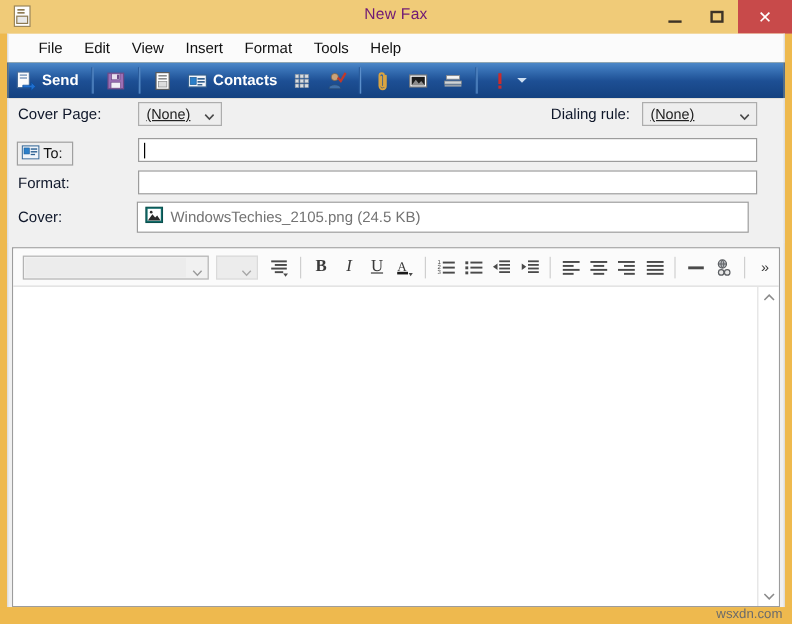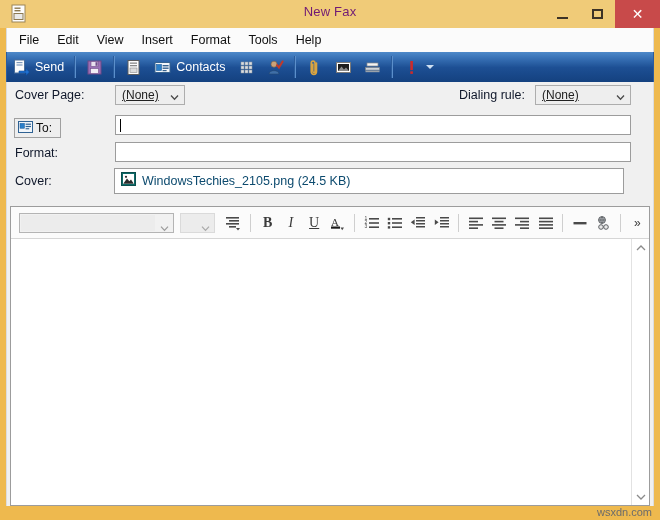--- a/index.html
+++ b/index.html
@@ -30,32 +30,33 @@
     width:35px;height:28px;display:flex;align-items:center;justify-content:center;
     color:#4a3c27;font-size:12px;
   }
   .cap-btn.close{background:#c84a4a;color:#ffffff;width:45px;font-size:14px;}
   .min-glyph{display:block;width:11px;height:2px;background:#3d3326;margin-top:7px;}
   .max-glyph{display:block;width:11px;height:10px;border:2px solid #3d3326;box-sizing:border-box;}
   
   .menubar{
     position:absolute;left:6px;top:28px;width:648px;height:24px;
     background:#fbfbfb;border-left:1px solid #dcdcdc;border-right:1px solid #dcdcdc;
-    display:flex;align-items:center;padding-left:3px;box-sizing:border-box;
+    display:flex;align-items:center;padding-left:16px;box-sizing:border-box;
   }
   .menu-item{
     font-size:12.5px;color:#111;padding:2px 9px;cursor:default;
   }
   
   .toolbar{
     position:absolute;left:6px;top:52px;width:648px;height:30px;
     background:linear-gradient(to bottom,#4e89c9 0%,#3a74b8 18%,#1d4f94 52%,#14417f 100%);
     display:flex;align-items:center;
     border-left:1px solid #2c5c9e;border-right:1px solid #2c5c9e;
     box-sizing:border-box;
+    font-weight:bold;
   }
   .tb-sep{width:1px;height:22px;background:#2a5c9c;border-right:1px solid #5b8fcb;margin:0 4px;}
   .tb-btn{
     display:flex;align-items:center;height:24px;padding:0 5px;margin:0 1px;
     color:#ffffff;font-size:12px;white-space:nowrap;
   }
   .tb-label{margin-left:5px;color:#ffffff;font-size:12.5px;}
   .tb-ico{width:17px;height:17px;position:relative;display:inline-block;}
   .caret-dn{
     width:0;height:0;border-left:4px solid transparent;border-right:4px solid transparent;
@@ -86,21 +87,21 @@
   .tobtn{
     position:absolute;left:14px;top:118px;width:47px;height:20px;
     background:#eeeeee;border:1px solid #a0a0a0;box-sizing:border-box;
     display:flex;align-items:center;padding-left:3px;font-size:12px;color:#111;
   }
   .attachbox{
     position:absolute;left:114px;top:168px;width:510px;height:26px;
     background:#ffffff;border:1px solid #9c9c9c;box-sizing:border-box;
     display:flex;align-items:center;padding-left:6px;
   }
-  .attach-name{font-size:12.5px;color:#0c4a6e;margin-left:6px;}
+  .attach-name{font-size:12.5px;color:#737373;margin-left:6px;}
   
   .editor{
     position:absolute;left:10px;top:206px;width:640px;height:300px;
     background:#ffffff;border:1px solid #9c9c9c;box-sizing:border-box;
     overflow:hidden;
   }
   .fmtbar{
     position:absolute;left:0;top:0;width:638px;height:32px;
     background:#fbfbfb;border-bottom:1px solid #d6d6d6;
     display:flex;align-items:center;box-sizing:border-box;padding-left:8px;

